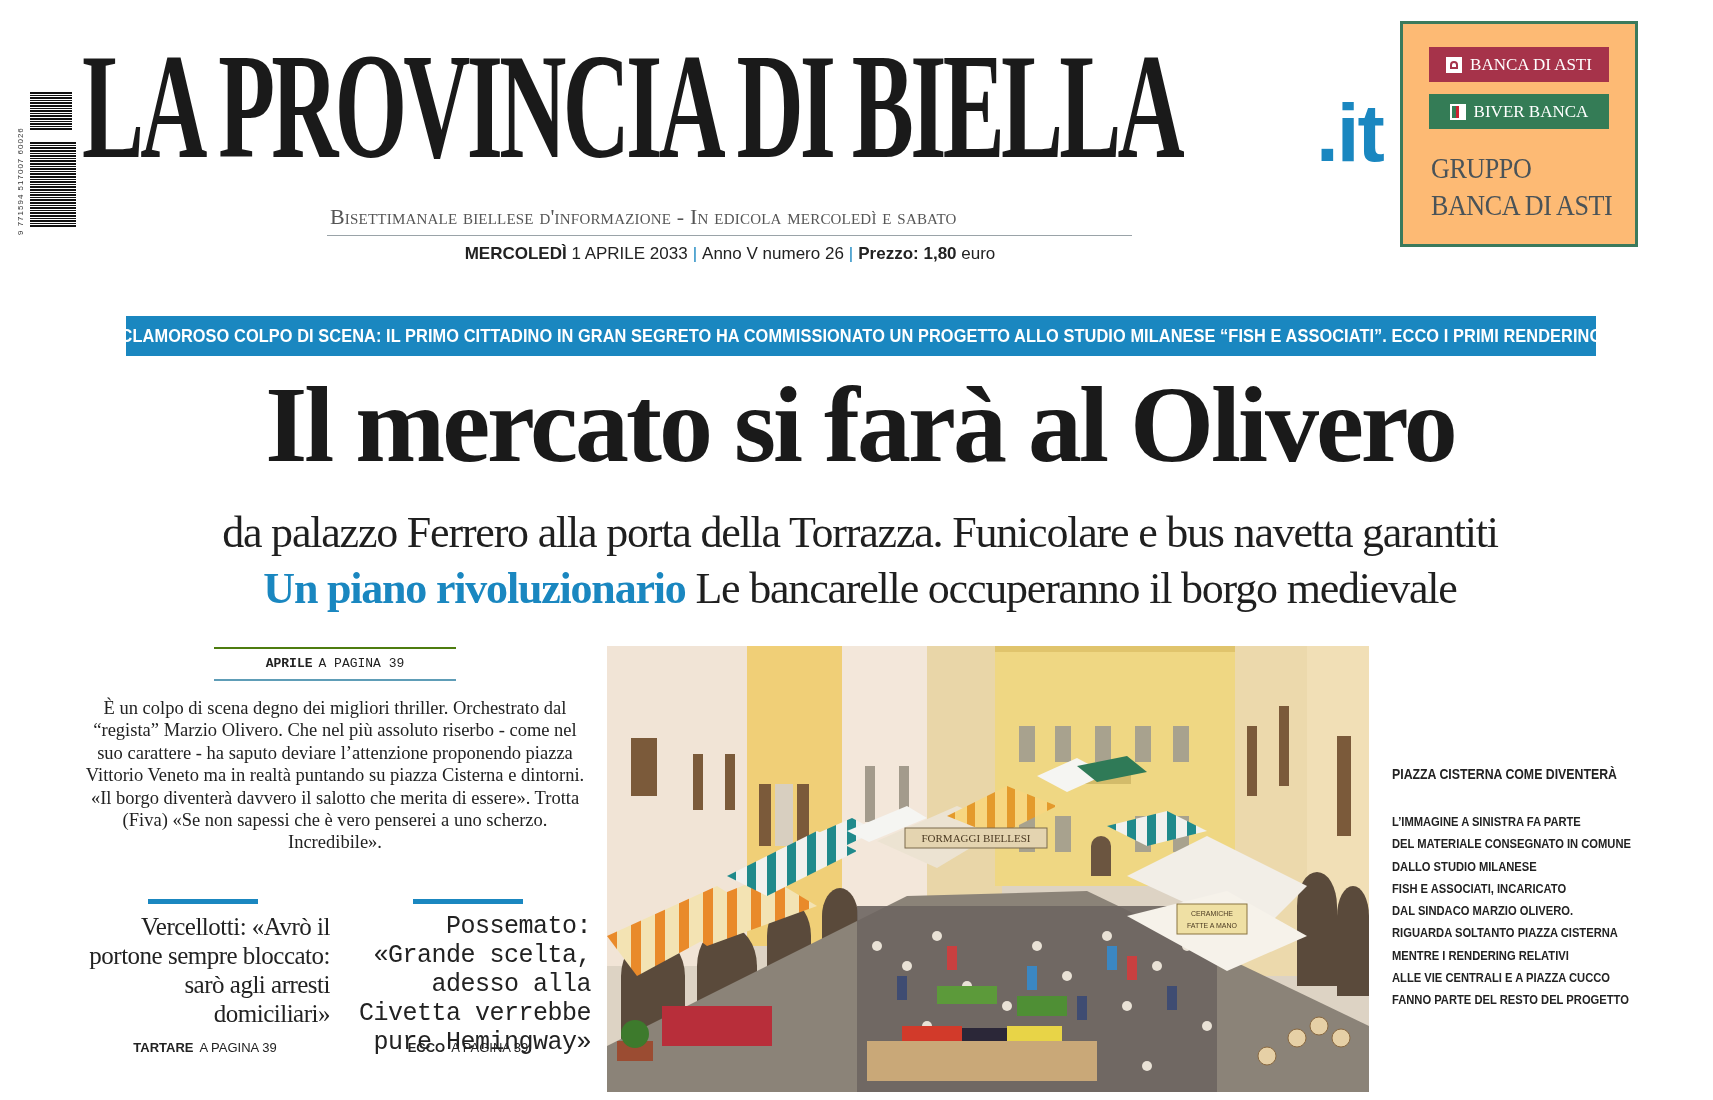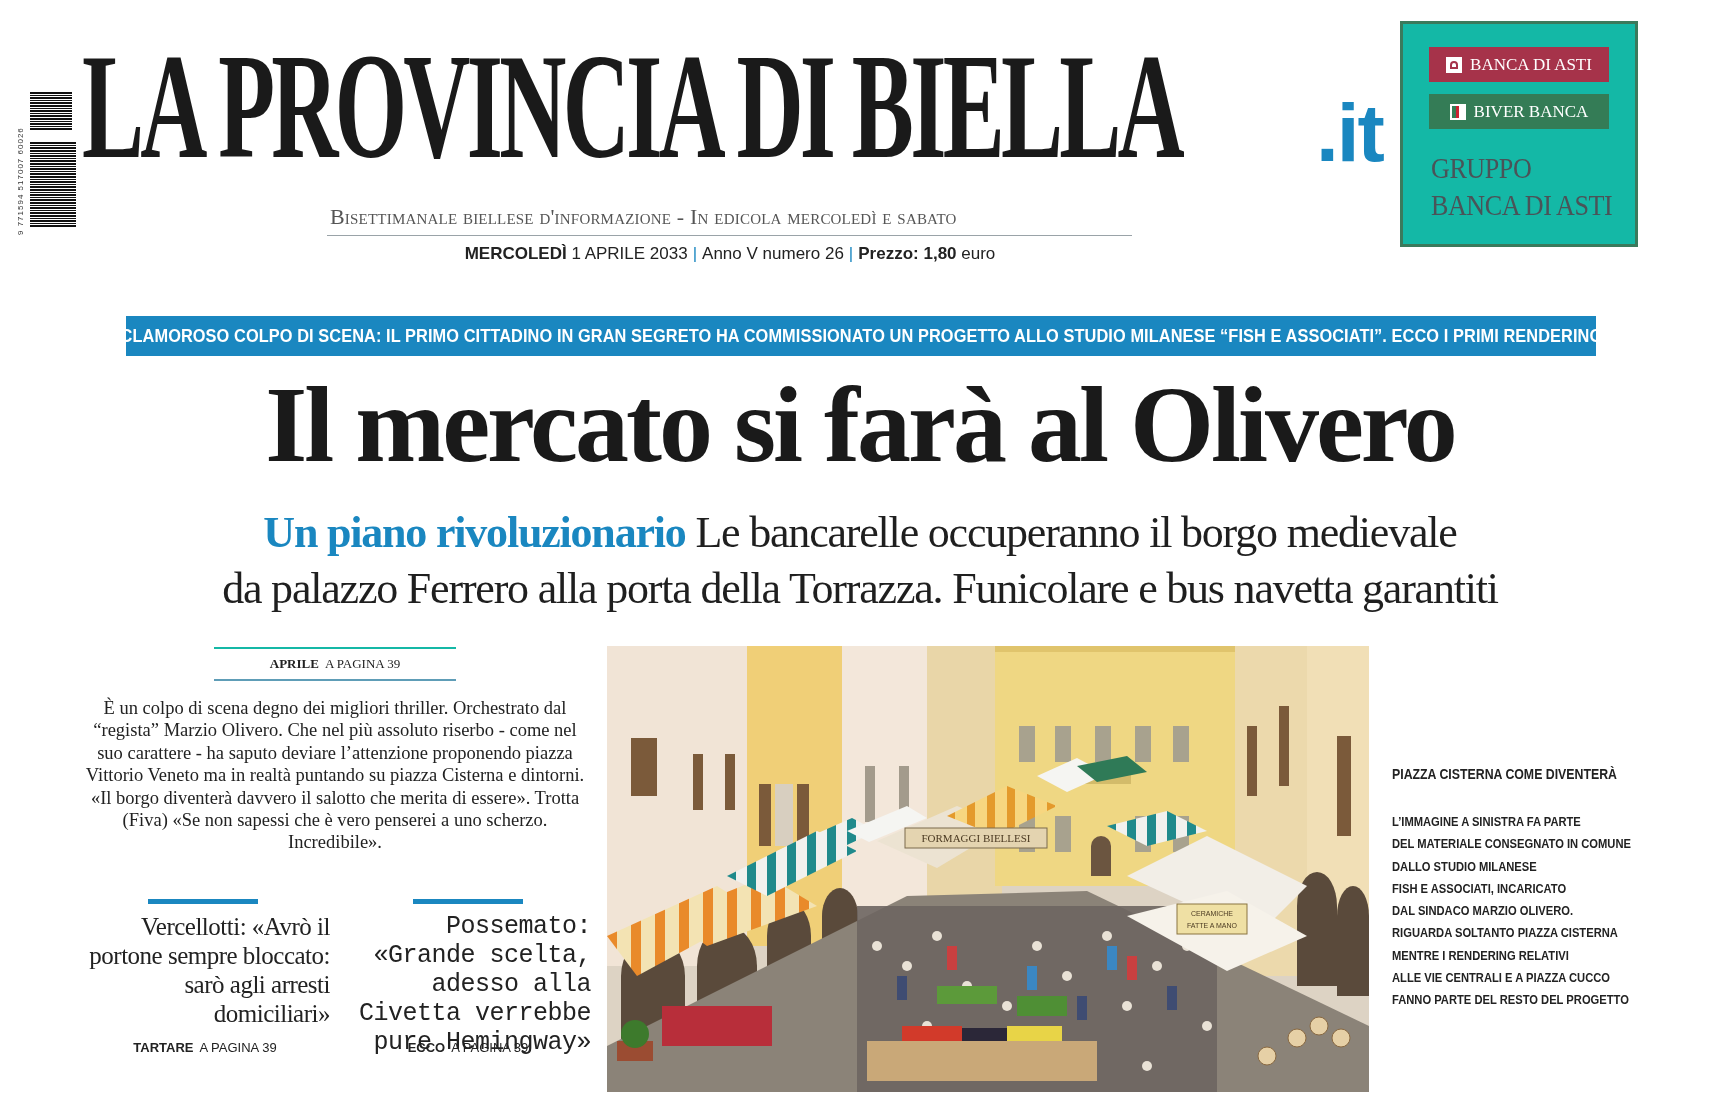--- a/index.html
+++ b/index.html
@@ -20,41 +20,41 @@
   .masthead-title { font-family: "Liberation Serif", serif; font-weight: 700; color: #1a1a1a; font-size: 150px; line-height: 185px; letter-spacing: -6px; transform: scaleX(0.62); transform-origin: left center; white-space: nowrap; display: inline-block; }
   .masthead-it { left: 1316px; top: 92px; font-family: "Liberation Sans", sans-serif; font-weight: 700; font-size: 82px; color: #1a87c0; line-height: 1; letter-spacing: -2px; }
 
   .tagline { left: 330px; top: 204px; width: 800px; font-size: 22px; color: #555; letter-spacing: 0.2px; font-variant: small-caps; }
   .tagline-rule { left: 327px; top: 235px; width: 805px; height: 1px; background: #9aa3a8; }
   .issue-line { left: 330px; top: 244px; width: 800px; text-align: center; font-family: "Liberation Sans", sans-serif; font-size: 17px; color: #222; }
   .issue-line b { font-weight: 700; }
   .issue-line .sep { color: #1a87c0; margin: 0 5px; }
 
   
-  .sponsor { left: 1400px; top: 21px; width: 238px; height: 226px; border: 3px solid #3b7a5c; background: #14b8a6; }
+  .sponsor { left: 1400px; top: 21px; width: 238px; height: 226px; border: 3px solid #3b7a5c; background: #fdba74; }
   .sponsor .pill { position: absolute; left: 26px; width: 180px; height: 35px; color: #fff; font-family: "Liberation Serif", serif; font-size: 17px; display: flex; align-items: center; justify-content: center; gap: 8px; }
   .sponsor .pill.red { top: 23px; background: #a6334a; }
   .sponsor .pill.green { top: 70px; background: #347c56; }
   .sponsor .pill .logo-mark { width: 16px; height: 16px; background: #fff; border: 2px solid #fff; display:inline-block; position: relative; }
   .sponsor .pill.red .logo-mark::after { content:""; position:absolute; inset:2px; border:2px solid #a6334a; border-radius: 50% 50% 0 0; }
   .sponsor .pill.green .logo-mark { background: linear-gradient(90deg,#347c56 0 30%, #c23 30% 60%, #fff 60%); }
   .sponsor .group { position: absolute; left: 28px; top: 126px; font-family: "Liberation Serif", serif; font-size: 29px; line-height: 37px; color: #4a5358; letter-spacing: -0.5px; transform: scaleX(0.9); transform-origin: left; }
 
   
   .kicker { left: 126px; top: 316px; width: 1470px; height: 40px; background: #1a87c0; color: #fff; font-family: "Liberation Sans", sans-serif; font-weight: 700; font-size: 19px; display: flex; align-items: center; justify-content: center; letter-spacing: 0.1px; white-space: nowrap; }
   .kicker span { display:inline-block; transform: scaleX(0.86); }
 
   
   .headline { left: 60px; top: 360px; width: 1600px; text-align: center; font-family: "Liberation Serif", serif; font-weight: 700; font-size: 108px; line-height: 130px; color: #1a1a1a; letter-spacing: -3px; white-space: nowrap; }
 
   .subhead { left: 40px; top: 505px; width: 1640px; text-align: center; font-family: "Liberation Serif", serif; font-size: 44px; line-height: 56px; color: #1f1f1f; letter-spacing: -1.2px; }
   .subhead .blue { color: #1a87c0; font-weight: 700; }
 
   
-  .ref-box { left: 214px; top: 647px; width: 242px; height: 34px; border-top: 2px solid #14b8a6; border-bottom: 2px solid #5e9db7; text-align: center; font-family: Liberation Serif, serif; font-size: 13px; line-height: 30px; color: #222; }
+  .ref-box { left: 214px; top: 647px; width: 242px; height: 34px; border-top: 2px solid #4d7c0f; border-bottom: 2px solid #5e9db7; text-align: center; font-family: Liberation Mono, monospace; font-size: 13px; line-height: 30px; color: #222; }
   .ref-box b { font-weight: 700; margin-right: 6px; }
   .lead-text { left: 80px; top: 697px; width: 510px; text-align: center; font-family: "Liberation Serif", serif; font-size: 18.5px; line-height: 22.4px; color: #222; }
 
   .side-rule { height: 5px; background: #1a87c0; }
   .side-story { text-align: right; font-family: "Liberation Serif", serif; font-size: 25px; line-height: 29px; color: #222; letter-spacing: -0.5px; }
   .side-ref { text-align: center; font-family: "Liberation Sans", sans-serif; font-size: 13px; color: #222; }
   .side-ref b { font-weight: 700; margin-right: 6px; }
 
   
   .photo { left: 607px; top: 646px; width: 762px; height: 446px; overflow: hidden; background: #e8dccb; }
@@ -151,22 +151,22 @@
   </div>
 </div>
 
 <div class="abs kicker">
     <span>CLAMOROSO COLPO DI SCENA: IL PRIMO CITTADINO IN GRAN SEGRETO HA COMMISSIONATO UN PROGETTO ALLO STUDIO MILANESE “FISH E ASSOCIATI”. ECCO I PRIMI RENDERING</span>
   </div>
 
 <h2 class="abs headline">Il mercato si farà al Olivero</h2>
 
 <div class="abs subhead">
+  <div>da palazzo Ferrero alla porta della Torrazza. Funicolare e bus navetta garantiti</div>
   <div><span class="blue">Un piano rivoluzionario</span> <span>Le bancarelle occuperanno il borgo medievale</span></div>
-  <div>da palazzo Ferrero alla porta della Torrazza. Funicolare e bus navetta garantiti</div>
 </div>
 
 <div class="abs ref-box">
   <b>APRILE</b><span>A PAGINA 39</span>
 </div>
 <p class="abs lead-text">È un colpo di scena degno dei migliori thriller. Orchestrato dal “regista” Marzio Olivero. Che nel più assoluto riserbo - come nel suo carattere - ha saputo deviare l’attenzione proponendo piazza Vittorio Veneto ma in realtà puntando su piazza Cisterna e dintorni. «Il borgo diventerà davvero il salotto che merita di essere». Trotta (Fiva) «Se non sapessi che è vero penserei a uno scherzo. Incredibile».</p>
 
 <div class="abs" style="left:148px; top:899px; width:110px;">
     <div class="side-rule"></div>
   </div>

